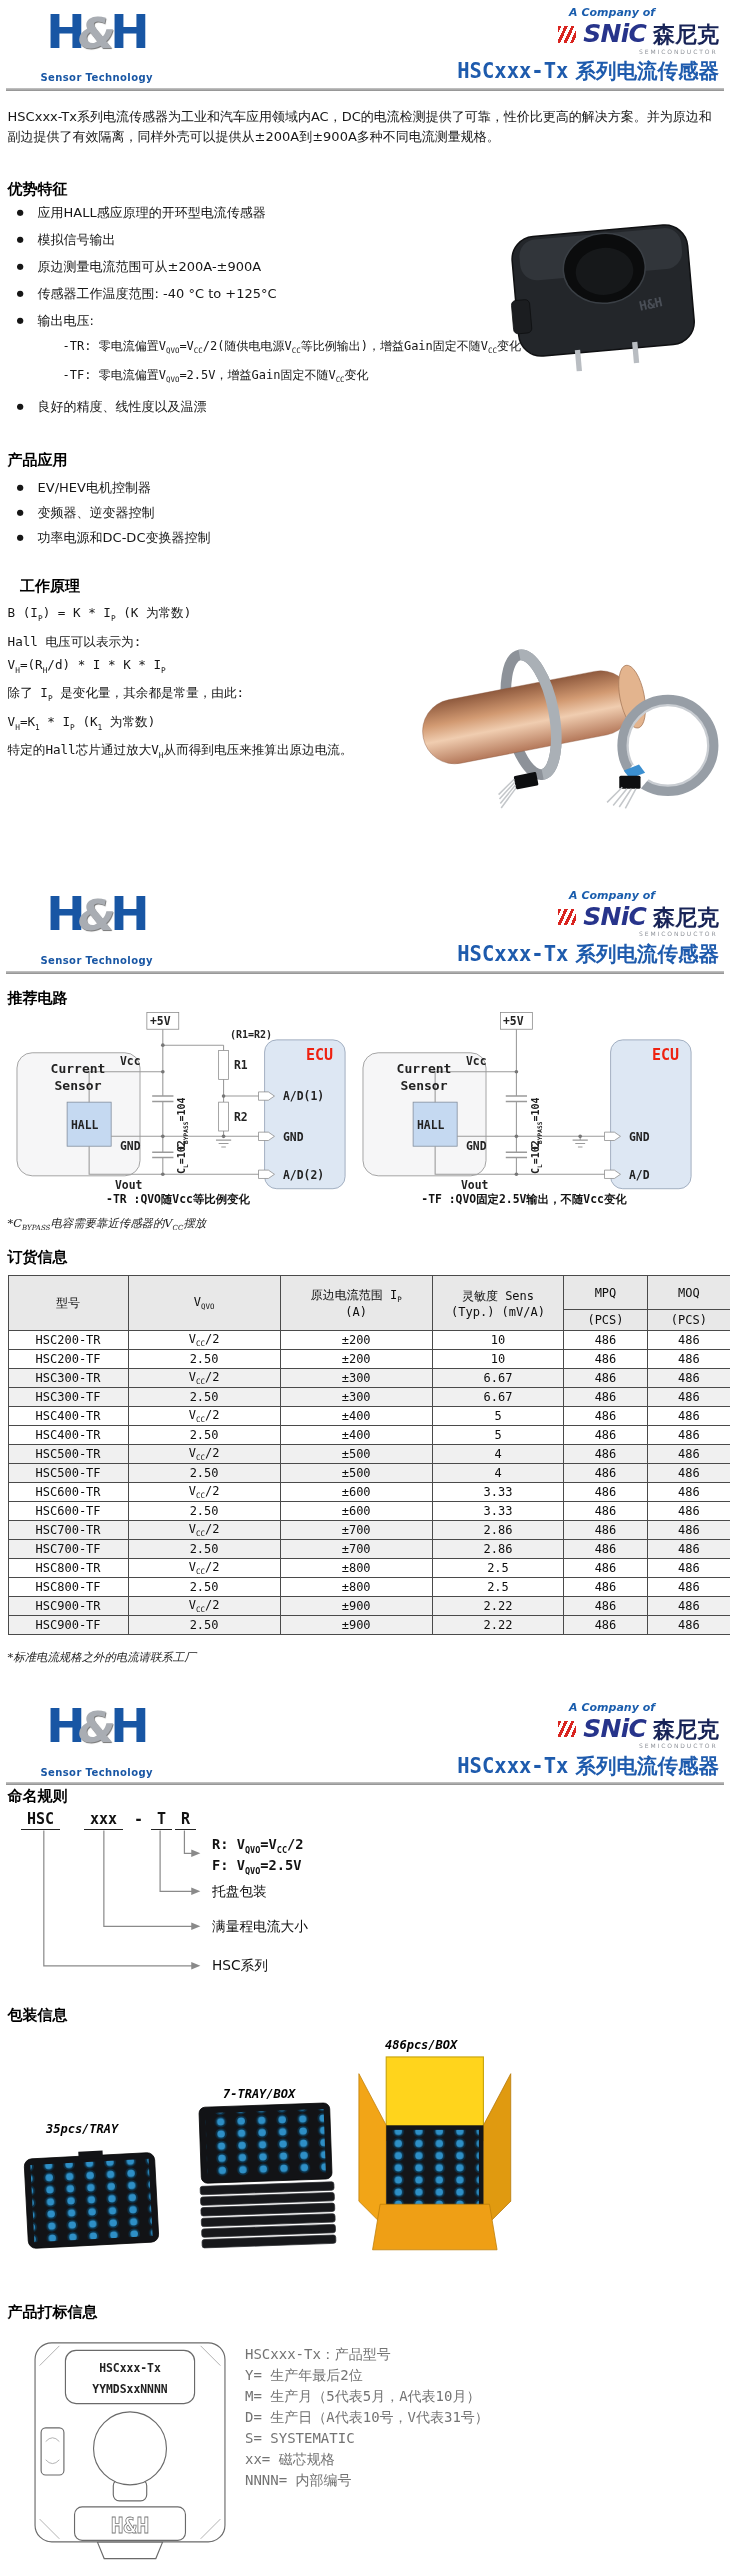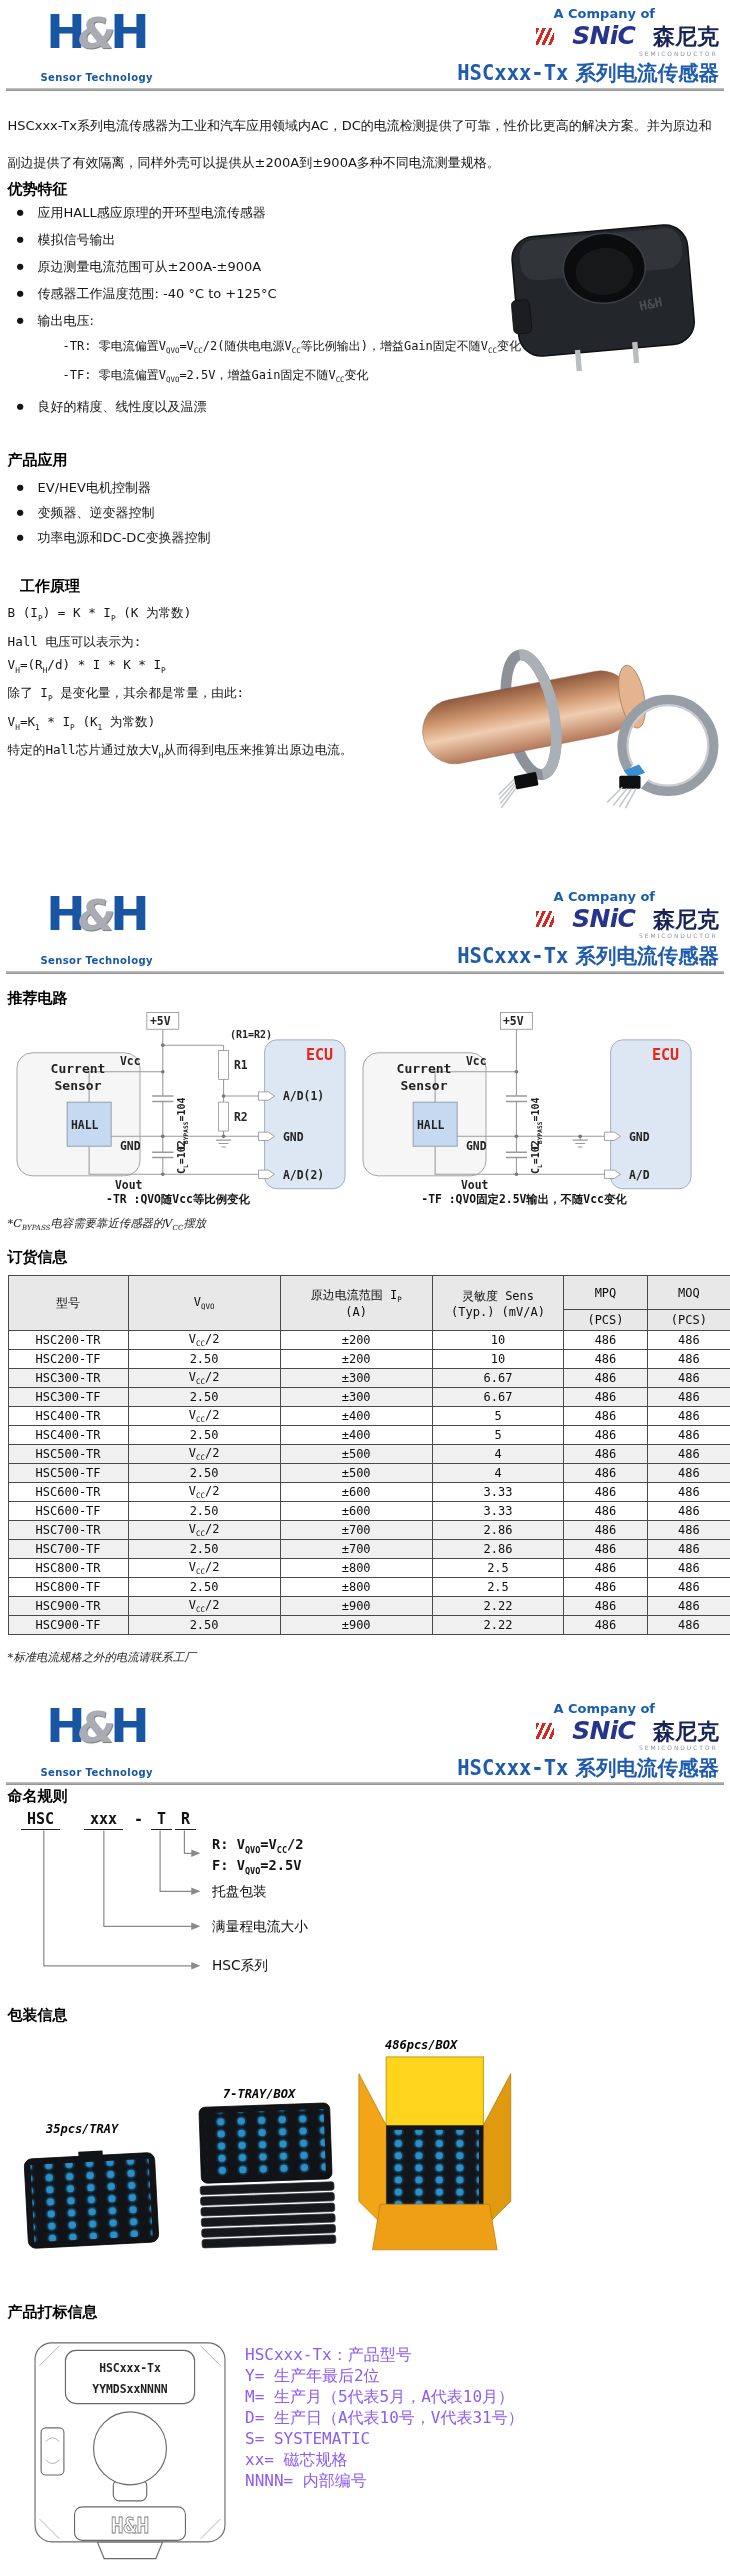--- a/index.html
+++ b/index.html
@@ -9,33 +9,33 @@
   sub{font-size:0.62em;}
   
   .hdr{position:absolute;left:0;width:731px;height:88px;}
   .hh-logo{position:absolute;left:16.7px;top:0px;width:160px;text-align:center;}
   .hh-glyphs{line-height:53px;white-space:nowrap;}
   .hh-h{color:#1856a4;font-size:47px;font-weight:800;letter-spacing:-2.3px;}
   .hh-amp{color:#a9adb3;font-size:43px;font-weight:800;font-style:italic;margin:0 -5.3px;
           text-shadow:0.8px 0.8px 0.8px #777;}
   .hh-sub{color:#1856a4;font-size:10px;font-weight:700;margin-top:1.5px;letter-spacing:0.4px;}
   .hdr-right{position:absolute;right:12px;top:1.5px;text-align:right;}
-  .company-of{color:#1a5dad;font-weight:700;font-size:13px;margin-right:64px;}
-  .snic-row{display:flex;justify-content:flex-end;align-items:baseline;gap:18px;margin-top:0px;}
+  .company-of{color:#1a5dad;font-style:italic;font-weight:700;font-size:11px;margin-right:64px;}
+  .snic-row{display:flex;justify-content:flex-end;align-items:baseline;gap:7px;margin-top:0px;}
   .snic-flag{width:18px;height:16.7px;align-self:center;
      background:repeating-linear-gradient(115deg,#d9241f 0 3px,#fff 3px 6px);}
   .snic-name{font-size:25px;font-weight:800;font-style:italic;color:#27348b;letter-spacing:-0.8px;}
   .snic-cn{font-size:22px;font-weight:800;color:#182457;}
   .snic-sub{font-size:6px;letter-spacing:1.9px;color:#8f939a;margin-top:-2.3px;margin-right:1.5px;}
   .prod-title{margin-top:2.3px;font-size:20.5px;font-weight:700;color:#1e5bad;white-space:nowrap;}
   .pt-model{font-family:"DejaVu Sans Mono",monospace;}
   .rule{position:absolute;left:6px;width:718px;height:3px;background:linear-gradient(#c7c7c7,#8e8e8e);}
   
   .h2{position:absolute;font-size:15px;font-weight:600;color:#000;}
-  .intro{position:absolute;left:7.6px;top:107px;width:717px;font-size:13px;line-height:37px;}
+  .intro{position:absolute;left:7.6px;top:107px;width:717px;font-size:13px;line-height:20px;}
   .blist .bullet{position:relative;padding-left:30px;font-size:13px;line-height:27px;}
   .blist .bullet::before{content:"●";position:absolute;left:9px;top:0;font-size:8.4px;}
   .subline{padding-left:55px;font-size:12px;line-height:24px;
            font-family:"DejaVu Sans Mono","DejaVu Sans",monospace;}
   .apps .bullet{line-height:25px;}
   .principle-text{position:absolute;left:7.6px;top:601px;width:405px;}
   .ppara{font-size:13px;line-height:28px;}
   .fline{font-size:12.6px;line-height:23px;font-family:"DejaVu Sans Mono","DejaVu Sans",monospace;}
   
   .circuit{position:absolute;top:1011px;width:344px;height:199px;
@@ -64,22 +64,22 @@
   .w-sens{width:126px;} .w-q{width:77px;}
   
   .ncode{position:absolute;top:1810px;font-family:"DejaVu Sans Mono",monospace;
          font-weight:700;font-size:15px;color:#111;}
   .ncode.u{border-bottom:1.5px solid #222;padding:0 6px 0.8px;}
   .nlabel{position:absolute;left:212px;font-size:13.7px;color:#111;white-space:nowrap;}
   .nlabel.mono{font-family:"DejaVu Sans Mono","DejaVu Sans",monospace;font-weight:700;font-size:13.7px;}
   
   .pkg-label{position:absolute;font-family:"DejaVu Sans Mono",monospace;font-weight:700;
              font-style:italic;font-size:12px;color:#000;white-space:nowrap;}
-  .legend-line{font-size:16px;line-height:21px;
-               font-family:"DejaVu Sans Mono","DejaVu Sans",monospace;color:#8b5cf6;white-space:nowrap;}
+  .legend-line{font-size:14px;line-height:21px;
+               font-family:"DejaVu Sans Mono","DejaVu Sans",monospace;color:#737373;white-space:nowrap;}
   svg text{font-family:"DejaVu Sans Mono","DejaVu Sans",monospace;}
 </style>
 </head>
 <body>
 
 <div id="page">
 
   <div class="hdr" style="top:4.6px;">
     <div class="hh-logo">
       <div class="hh-glyphs"><span class="hh-h">H</span><span class="hh-amp">&amp;</span><span class="hh-h">H</span></div>

